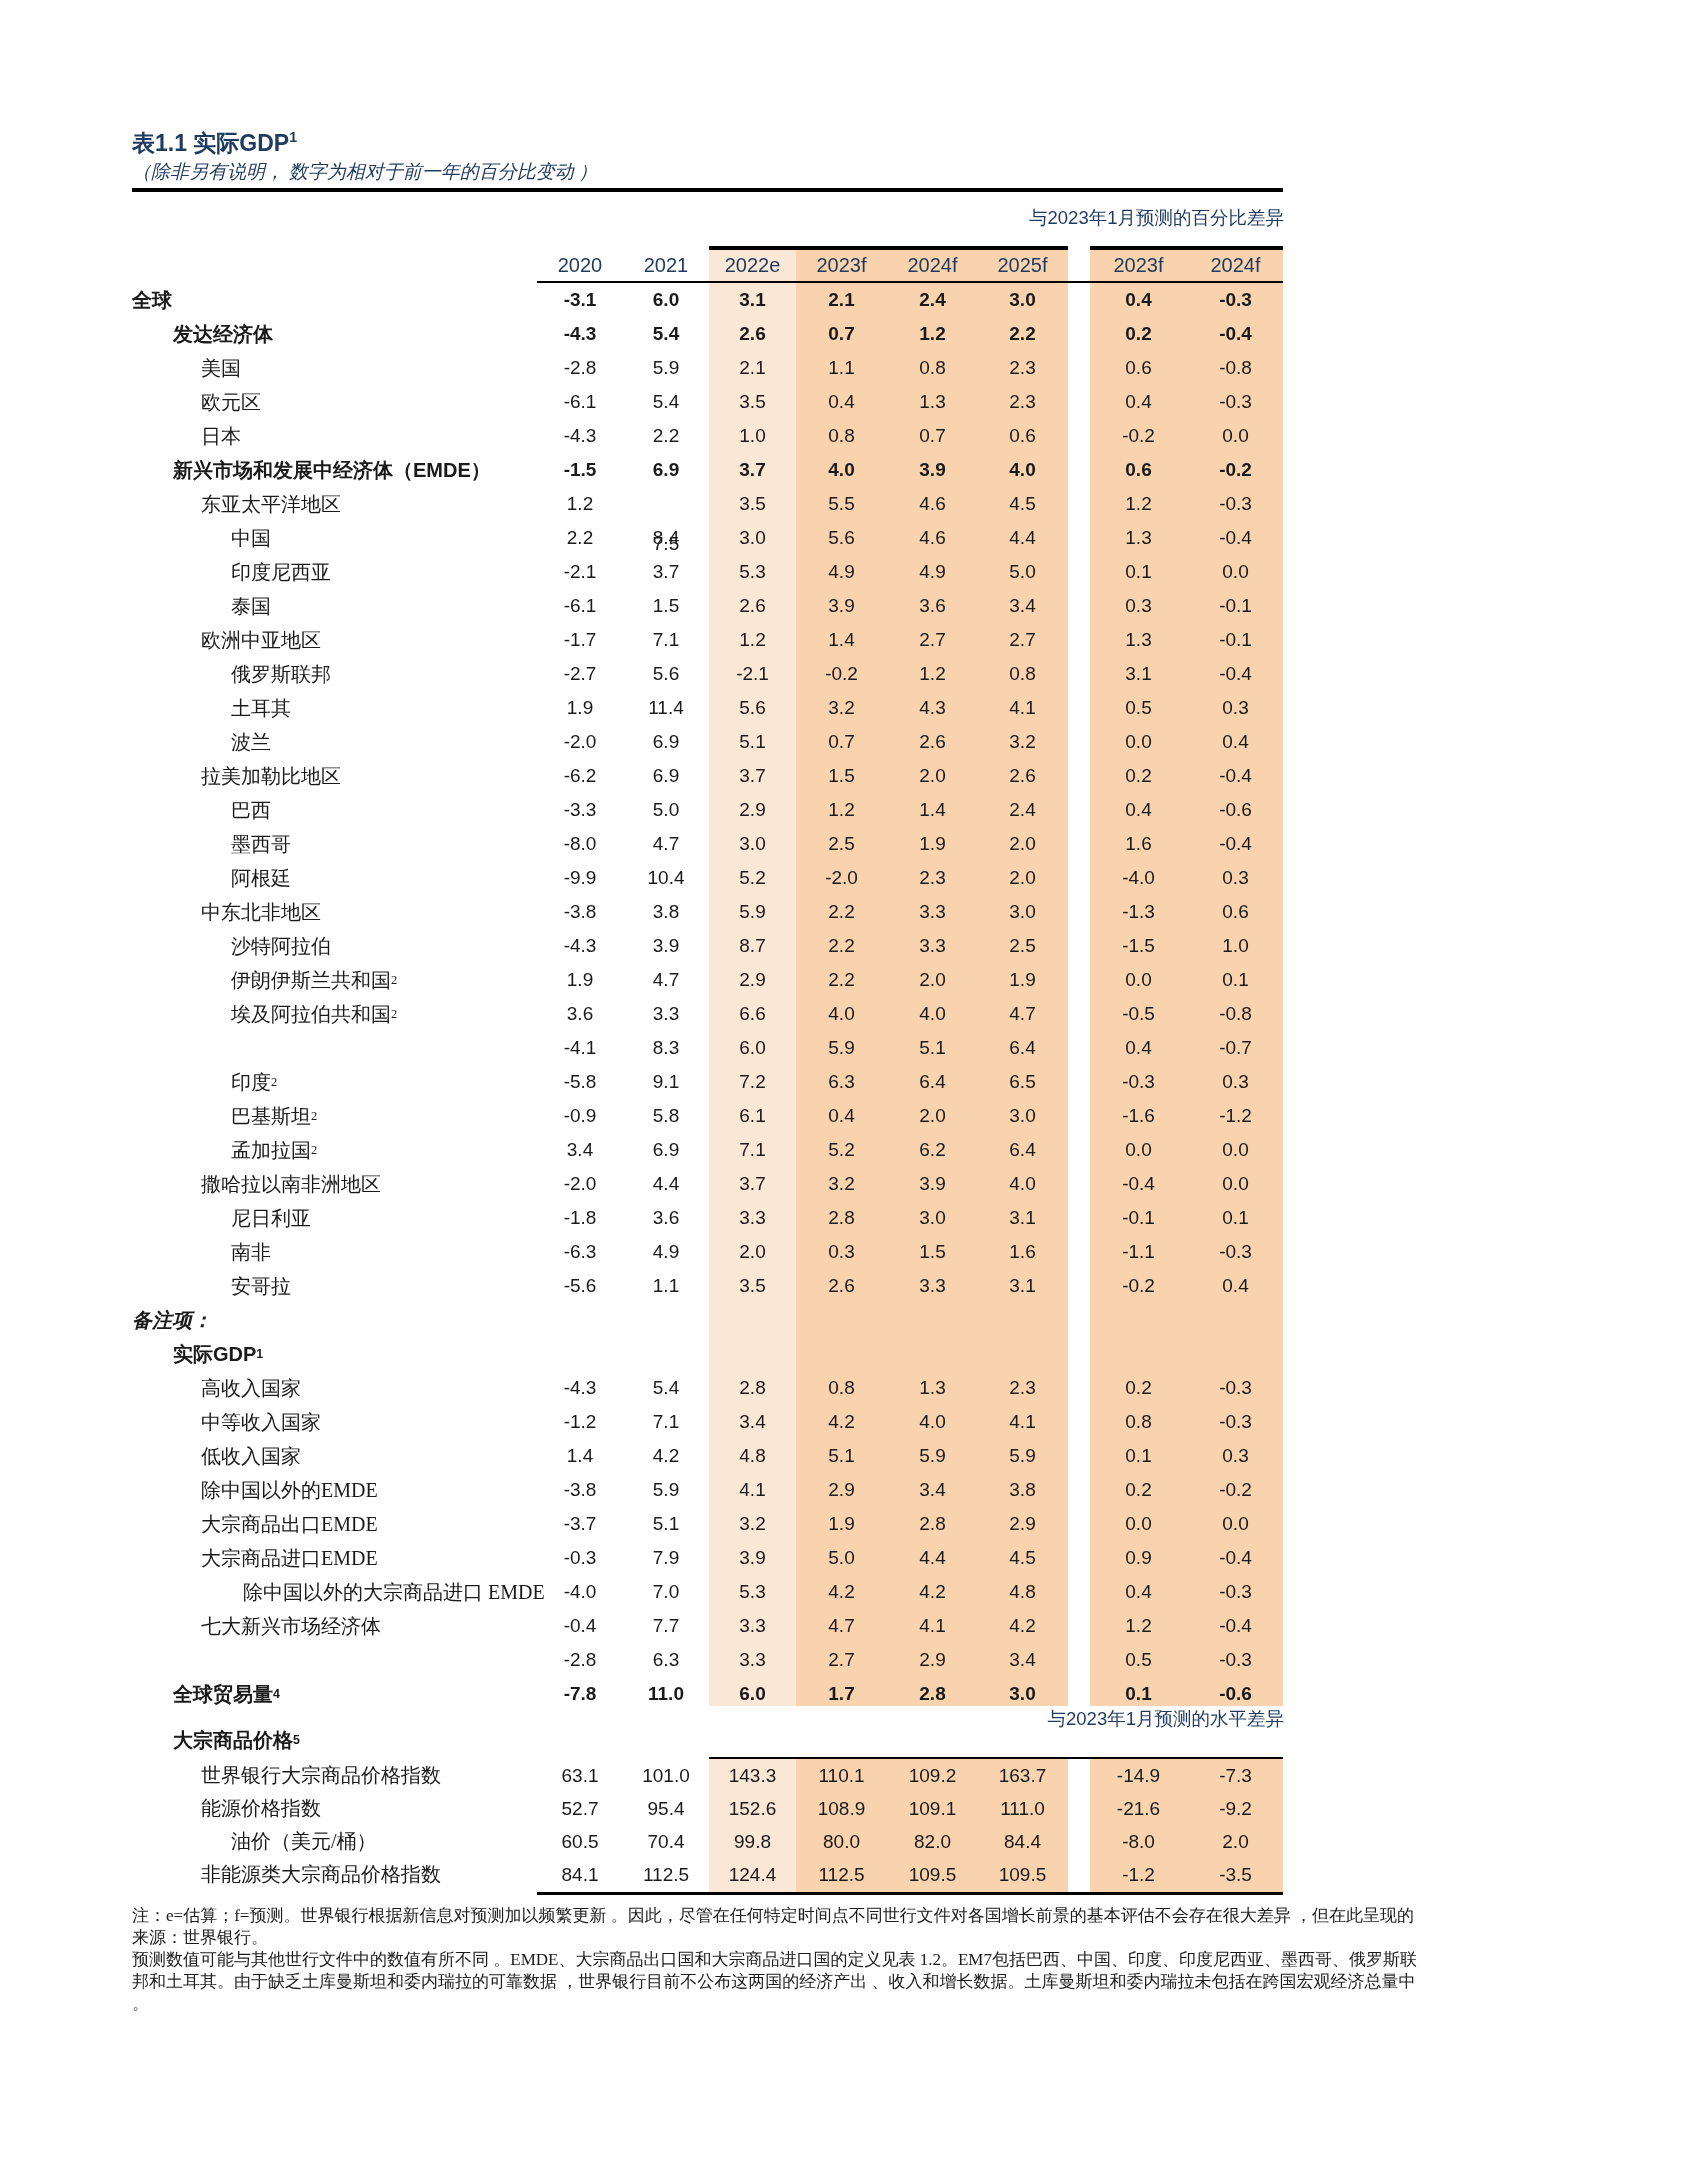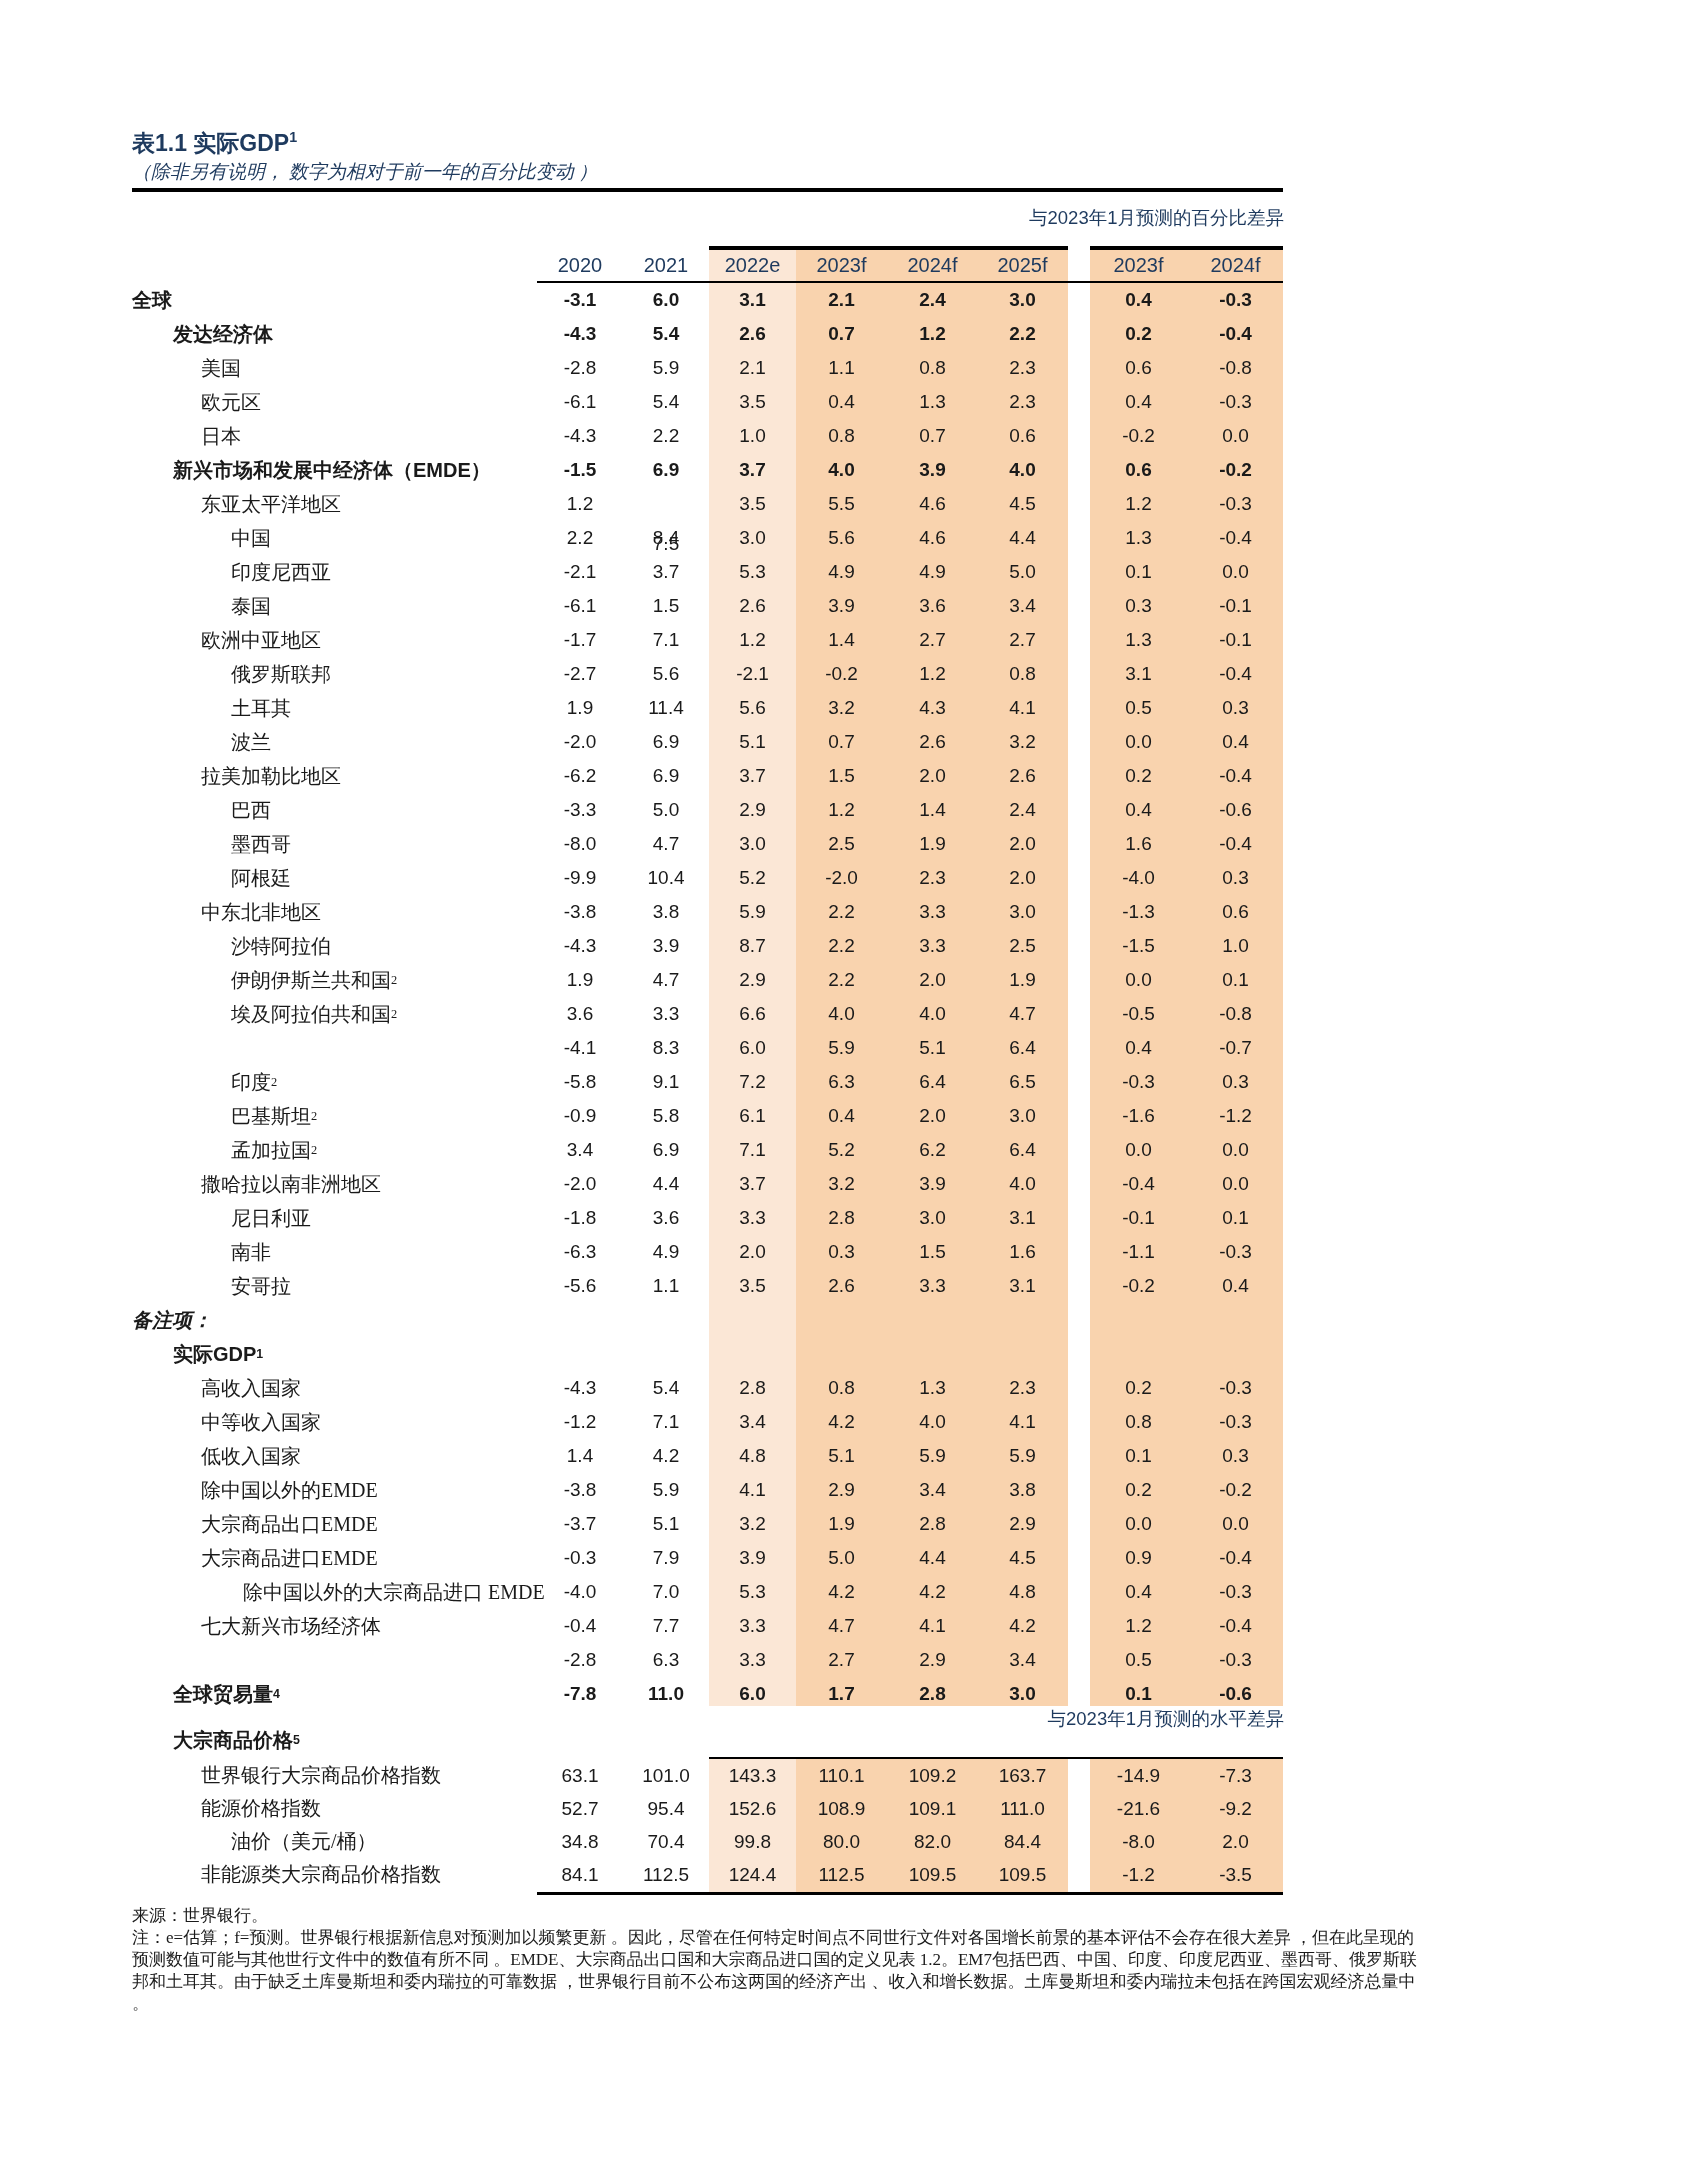--- a/index.html
+++ b/index.html
@@ -539,21 +539,21 @@
         <div class="cell" style="left: 623px; width: 86px;">95.4</div>
         <div class="cell" style="left: 709px; width: 87px;">152.6</div>
         <div class="cell" style="left: 796px; width: 91px;">108.9</div>
         <div class="cell" style="left: 887px; width: 91px;">109.1</div>
         <div class="cell" style="left: 977px; width: 91px;">111.0</div>
         <div class="cell" style="left: 1090px; width: 97px;">-21.6</div>
         <div class="cell" style="left: 1187px; width: 97px;">-9.2</div>
       </div>
       <div class="crow">
         <div class="rlabel" style="padding-left: 99px;">油价（美元/桶）</div>
-        <div class="cell" style="left: 537px; width: 86px;">34.8</div>
+        <div class="cell" style="left: 537px; width: 86px;">60.5</div>
         <div class="cell" style="left: 623px; width: 86px;">70.4</div>
         <div class="cell" style="left: 709px; width: 87px;">99.8</div>
         <div class="cell" style="left: 796px; width: 91px;">80.0</div>
         <div class="cell" style="left: 887px; width: 91px;">82.0</div>
         <div class="cell" style="left: 977px; width: 91px;">84.4</div>
         <div class="cell" style="left: 1090px; width: 97px;">-8.0</div>
         <div class="cell" style="left: 1187px; width: 97px;">2.0</div>
       </div>
       <div class="crow">
         <div class="rlabel" style="padding-left: 69px;">非能源类大宗商品价格指数</div>
@@ -564,21 +564,21 @@
         <div class="cell" style="left: 887px; width: 91px;">109.5</div>
         <div class="cell" style="left: 977px; width: 91px;">109.5</div>
         <div class="cell" style="left: 1090px; width: 97px;">-1.2</div>
         <div class="cell" style="left: 1187px; width: 97px;">-3.5</div>
       </div>
     </div>
 
   <div class="hline" style="left:537px;top:1892px;width:746px;height:3.3px;"></div>
 
   <div class="abs" id="footer-notes" style="left:132px;top:1905px;width:1151px;">
+      <div class="footer-line">注：e=估算；f=预测。世界银行根据新信息对预测加以频繁更新 。因此，尽管在任何特定时间点不同世行文件对各国增长前景的基本评估不会存在很大差异 ，但在此呈现的</div>
       <div class="footer-line">来源：世界银行。</div>
-      <div class="footer-line">注：e=估算；f=预测。世界银行根据新信息对预测加以频繁更新 。因此，尽管在任何特定时间点不同世行文件对各国增长前景的基本评估不会存在很大差异 ，但在此呈现的</div>
       <div class="footer-line">预测数值可能与其他世行文件中的数值有所不同 。EMDE、大宗商品出口国和大宗商品进口国的定义见表 1.2。EM7包括巴西、中国、印度、印度尼西亚、墨西哥、俄罗斯联</div>
       <div class="footer-line">邦和土耳其。由于缺乏土库曼斯坦和委内瑞拉的可靠数据 ，世界银行目前不公布这两国的经济产出 、收入和增长数据。土库曼斯坦和委内瑞拉未包括在跨国宏观经济总量中</div>
       <div class="footer-line">。</div>
     </div>
 
 </div>
 
 
 </body></html>

